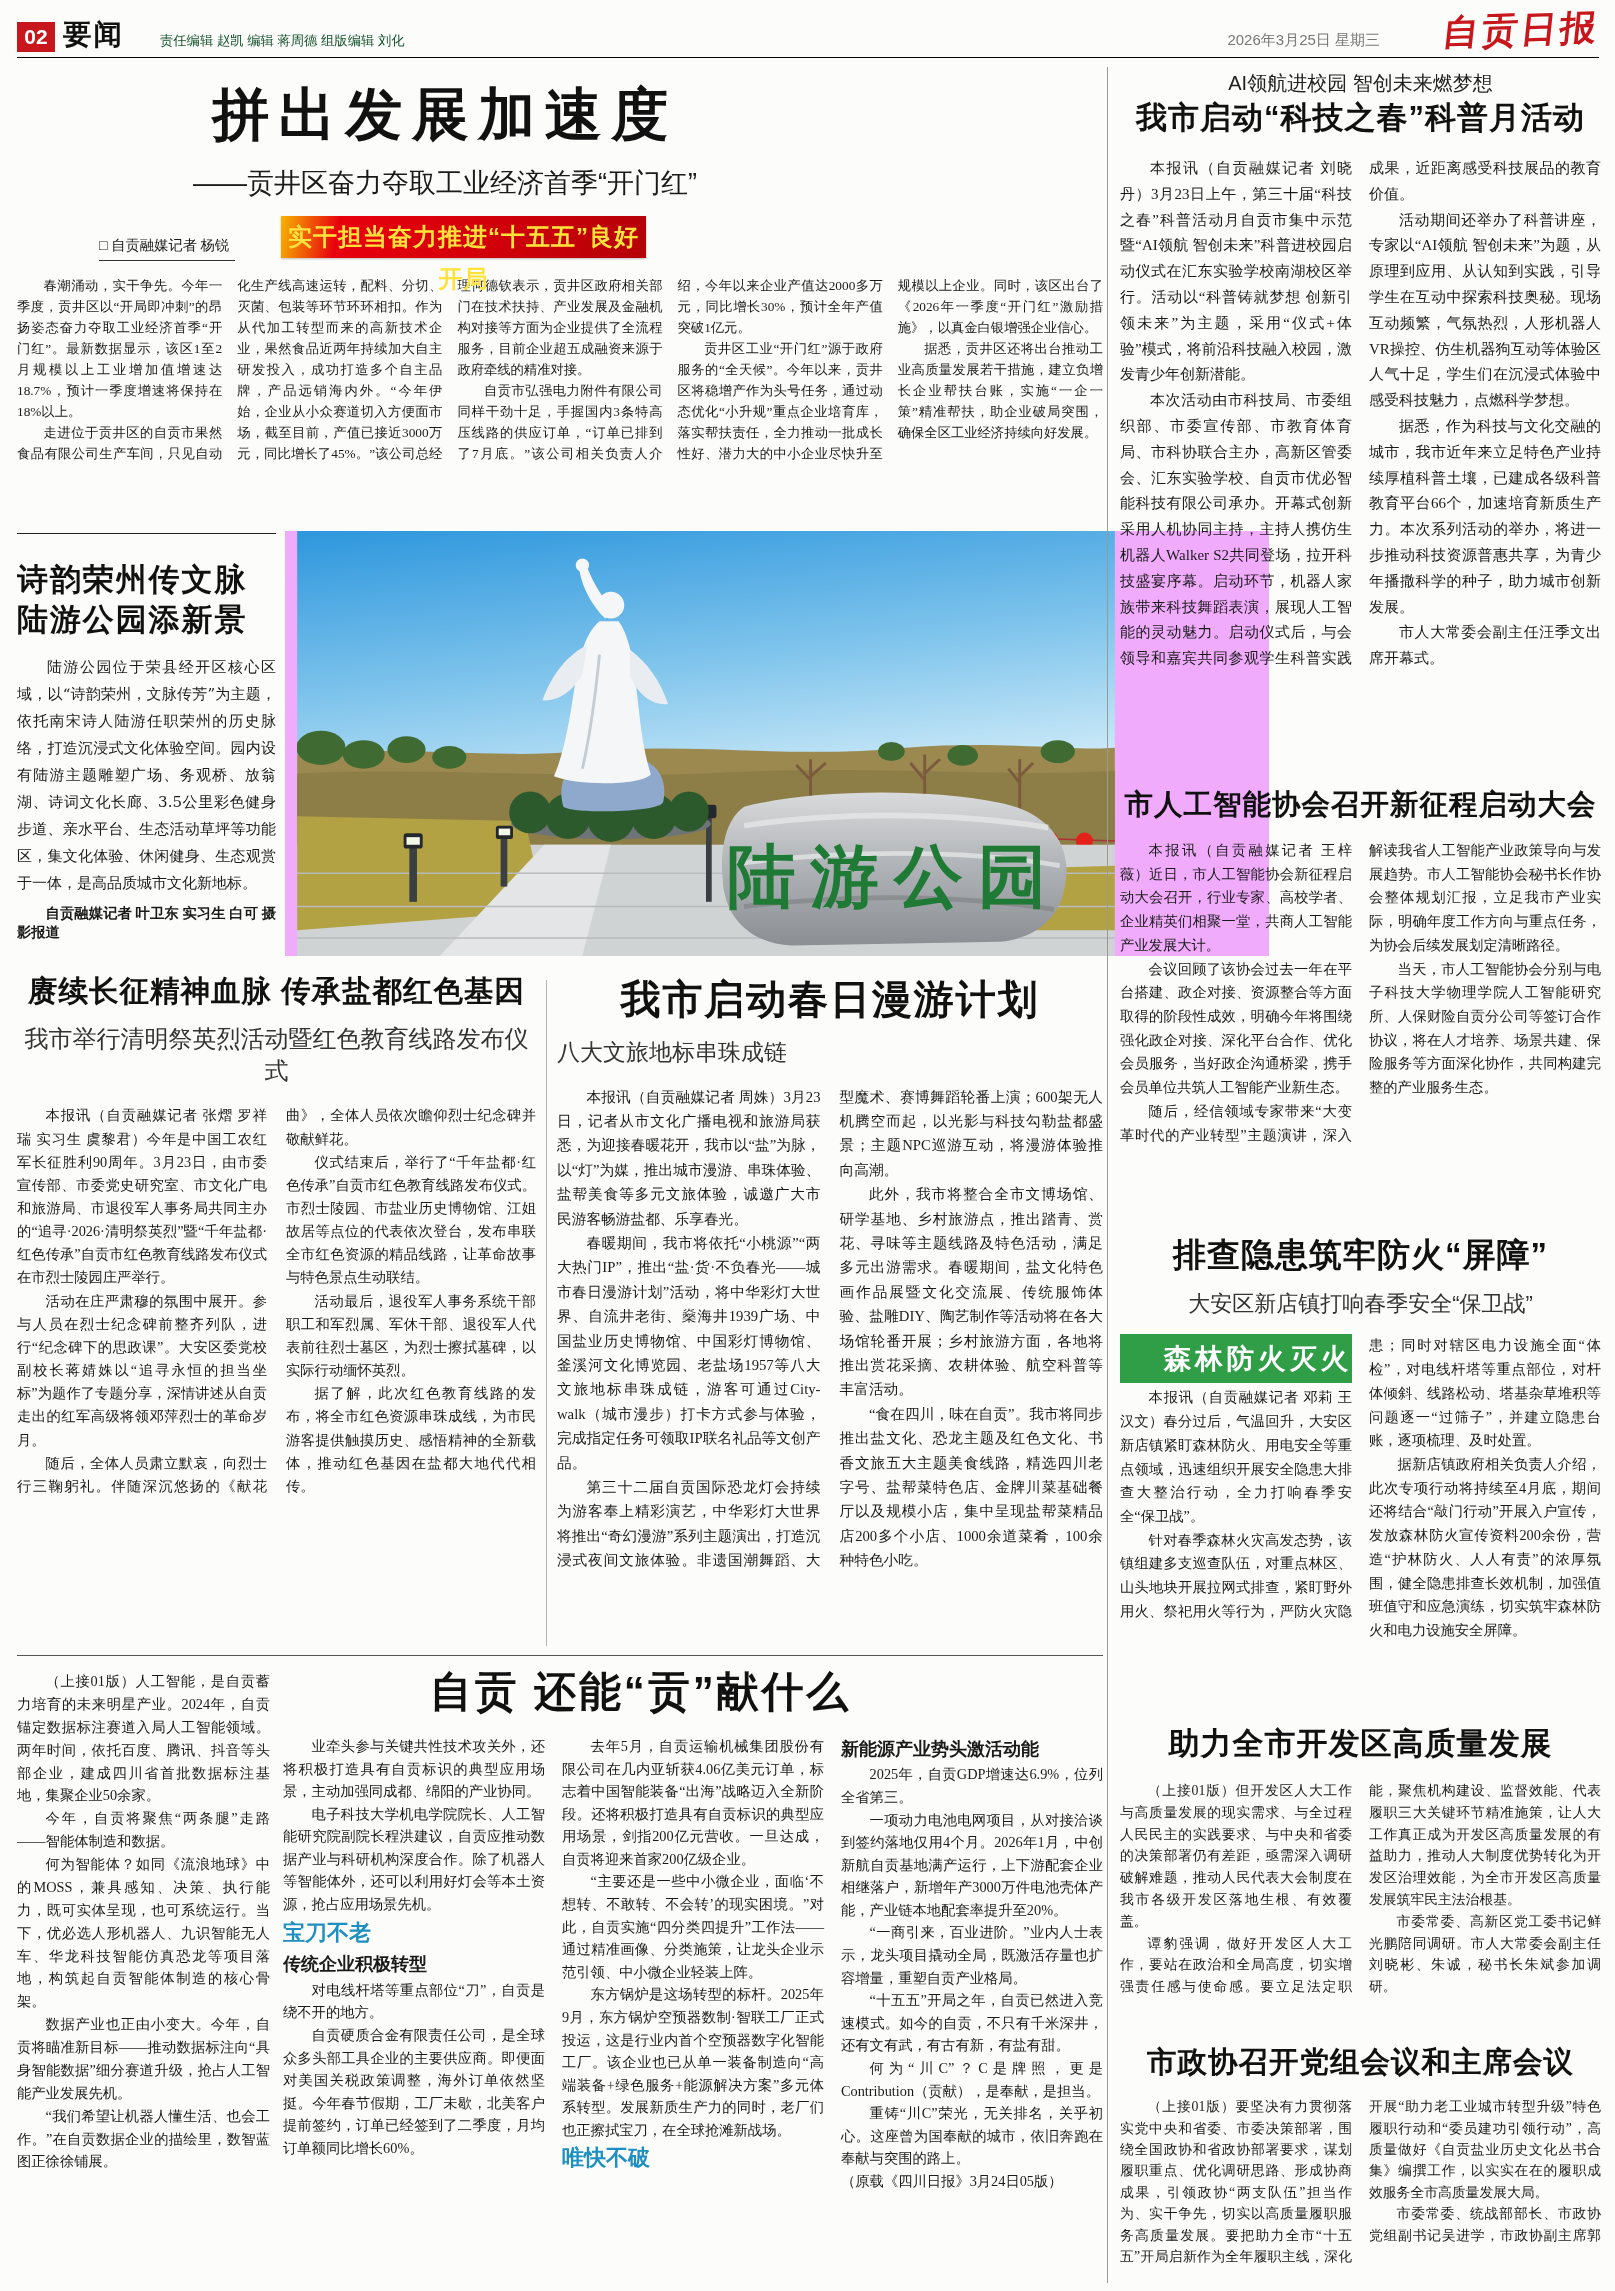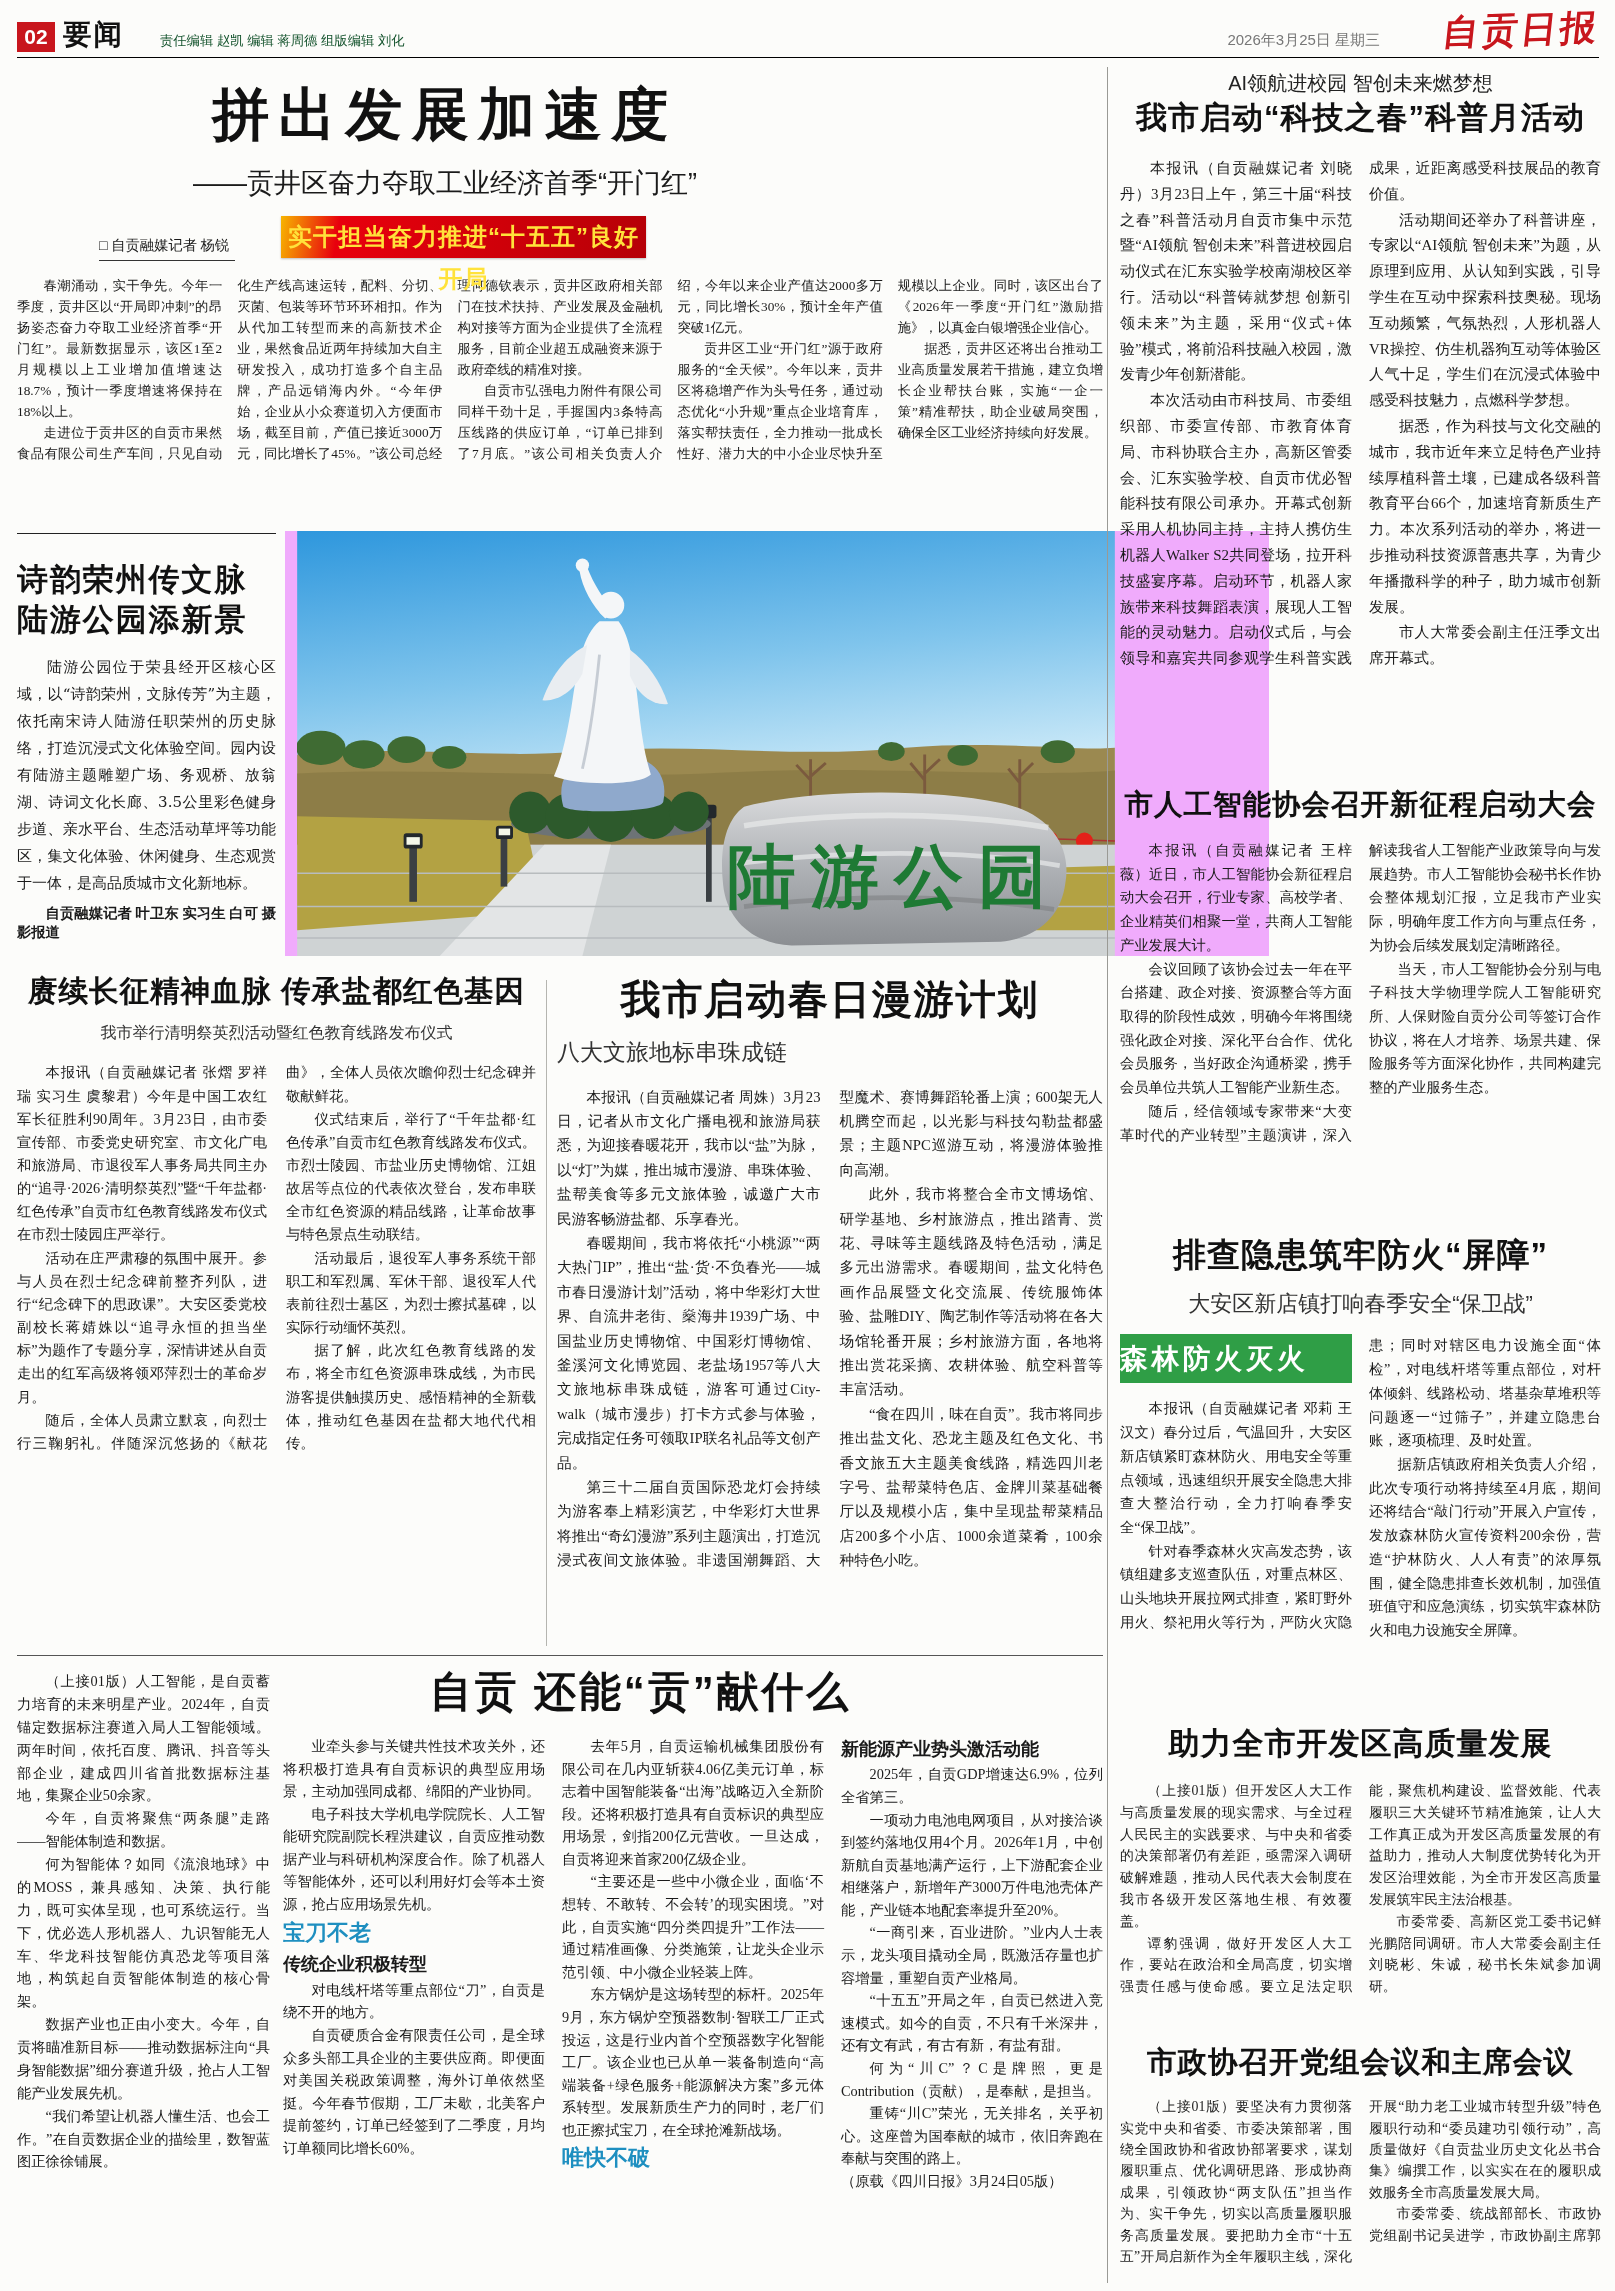--- a/index.html
+++ b/index.html
@@ -33,21 +33,21 @@
   
   .poem{position:absolute;left:17px;top:533px;width:259px;height:424px;border-top:1.9px solid #222;padding-top:26px;box-sizing:border-box;overflow:hidden;}
   .poem-h{font-size:31px;line-height:1.3;letter-spacing:1.9px;}
   .poem .body{margin-top:13.3px;font-size:15px;line-height:1.8;font-family:"DejaVu Serif",serif;}
   .poem .pbyline{margin-top:7.6px;font-weight:bold;font-size:14.3px;text-indent:2em;text-align:justify;}
   
   .photo{position:absolute;left:285px;top:531px;width:972px;height:425px;overflow:hidden;background:#f0abfc;padding-left:12px;}
   
   .changzheng{position:absolute;left:17px;top:972px;width:519px;height:677px;}
   .cz-h{font-size:29.5px;text-align:center;letter-spacing:1px;}
-  .cz-sub{font-size:16px;text-align:center;margin-top:11.4px;color:#333;font-family:Liberation Mono, monospace;}
+  .cz-sub{font-size:24px;text-align:center;margin-top:11.4px;color:#333;font-family:Liberation Mono, monospace;}
   .changzheng .body{margin-top:17px;height:571px;column-count:2;column-gap:19px;font-size:14.3px;line-height:1.62;}
   .vline-mid{position:absolute;left:546px;top:980px;width:1px;height:666px;background:#b5b5b0;}
   .manyou{position:absolute;left:557px;top:972px;width:546px;height:677px;}
   .my-h{font-size:40px;text-align:center;letter-spacing:1.9px;}
   .my-sub{font-size:23px;text-align:left;margin-top:9.5px;color:#333;font-family:"Liberation Sans",sans-serif;}
   .manyou .body{margin-top:17px;height:542px;column-count:2;column-gap:19px;font-size:14.7px;line-height:1.66;}
   
   .hline-bot{position:absolute;left:17px;top:1655px;width:1086px;height:1px;background:#555;}
   .contleft{position:absolute;left:17px;top:1670px;width:253px;height:609px;font-size:14.3px;line-height:1.6;}
   .gongxian{position:absolute;left:283px;top:1664px;width:820px;height:616px;}
@@ -66,21 +66,21 @@
   .kepu{top:70px;height:704px;}
   .kepu .body{margin-top:17px;height:595px;column-count:2;column-gap:17px;font-size:15px;line-height:1.72;}
   .xiehui{top:786px;height:438px;}
   .xiehui .r-h{font-size:28.5px;}
   .xiehui .body{margin-top:15px;height:377px;column-count:2;column-gap:17px;font-size:14.3px;line-height:1.66;}
   .paicha{top:1233px;height:477px;}
   .paicha .r-h{font-size:33px;}
   .pc-sub{font-size:22px;text-align:center;margin-top:11.4px;color:#333;font-family:"Liberation Sans",sans-serif;}
   .paicha .body{margin-top:15px;height:386px;column-count:2;column-gap:17px;font-size:14.3px;line-height:1.66;}
   .green-tag{background:#2f9e46;color:#fff;font-family:"Liberation Sans",sans-serif;font-weight:bold;
-             font-size:27.6px;text-align:left;line-height:49px;height:49px;letter-spacing:3.8px;margin-bottom:14px;}
+             font-size:27.6px;text-align:right;line-height:49px;height:49px;letter-spacing:3.8px;margin-bottom:3px;}
   .kaifaqu{top:1723px;height:316px;}
   .kaifaqu .r-h{font-size:31px;}
   .kaifaqu .body{margin-top:15px;height:261px;column-count:2;column-gap:17px;font-size:13.8px;line-height:1.58;}
   .zhengxie{top:2043px;height:242px;}
   .zhengxie .r-h{font-size:29.5px;}
   .zhengxie .body{margin-top:13.3px;height:190px;column-count:2;column-gap:17px;font-size:13.8px;line-height:1.55;}
 </style>
 </head>
 <body>
 

